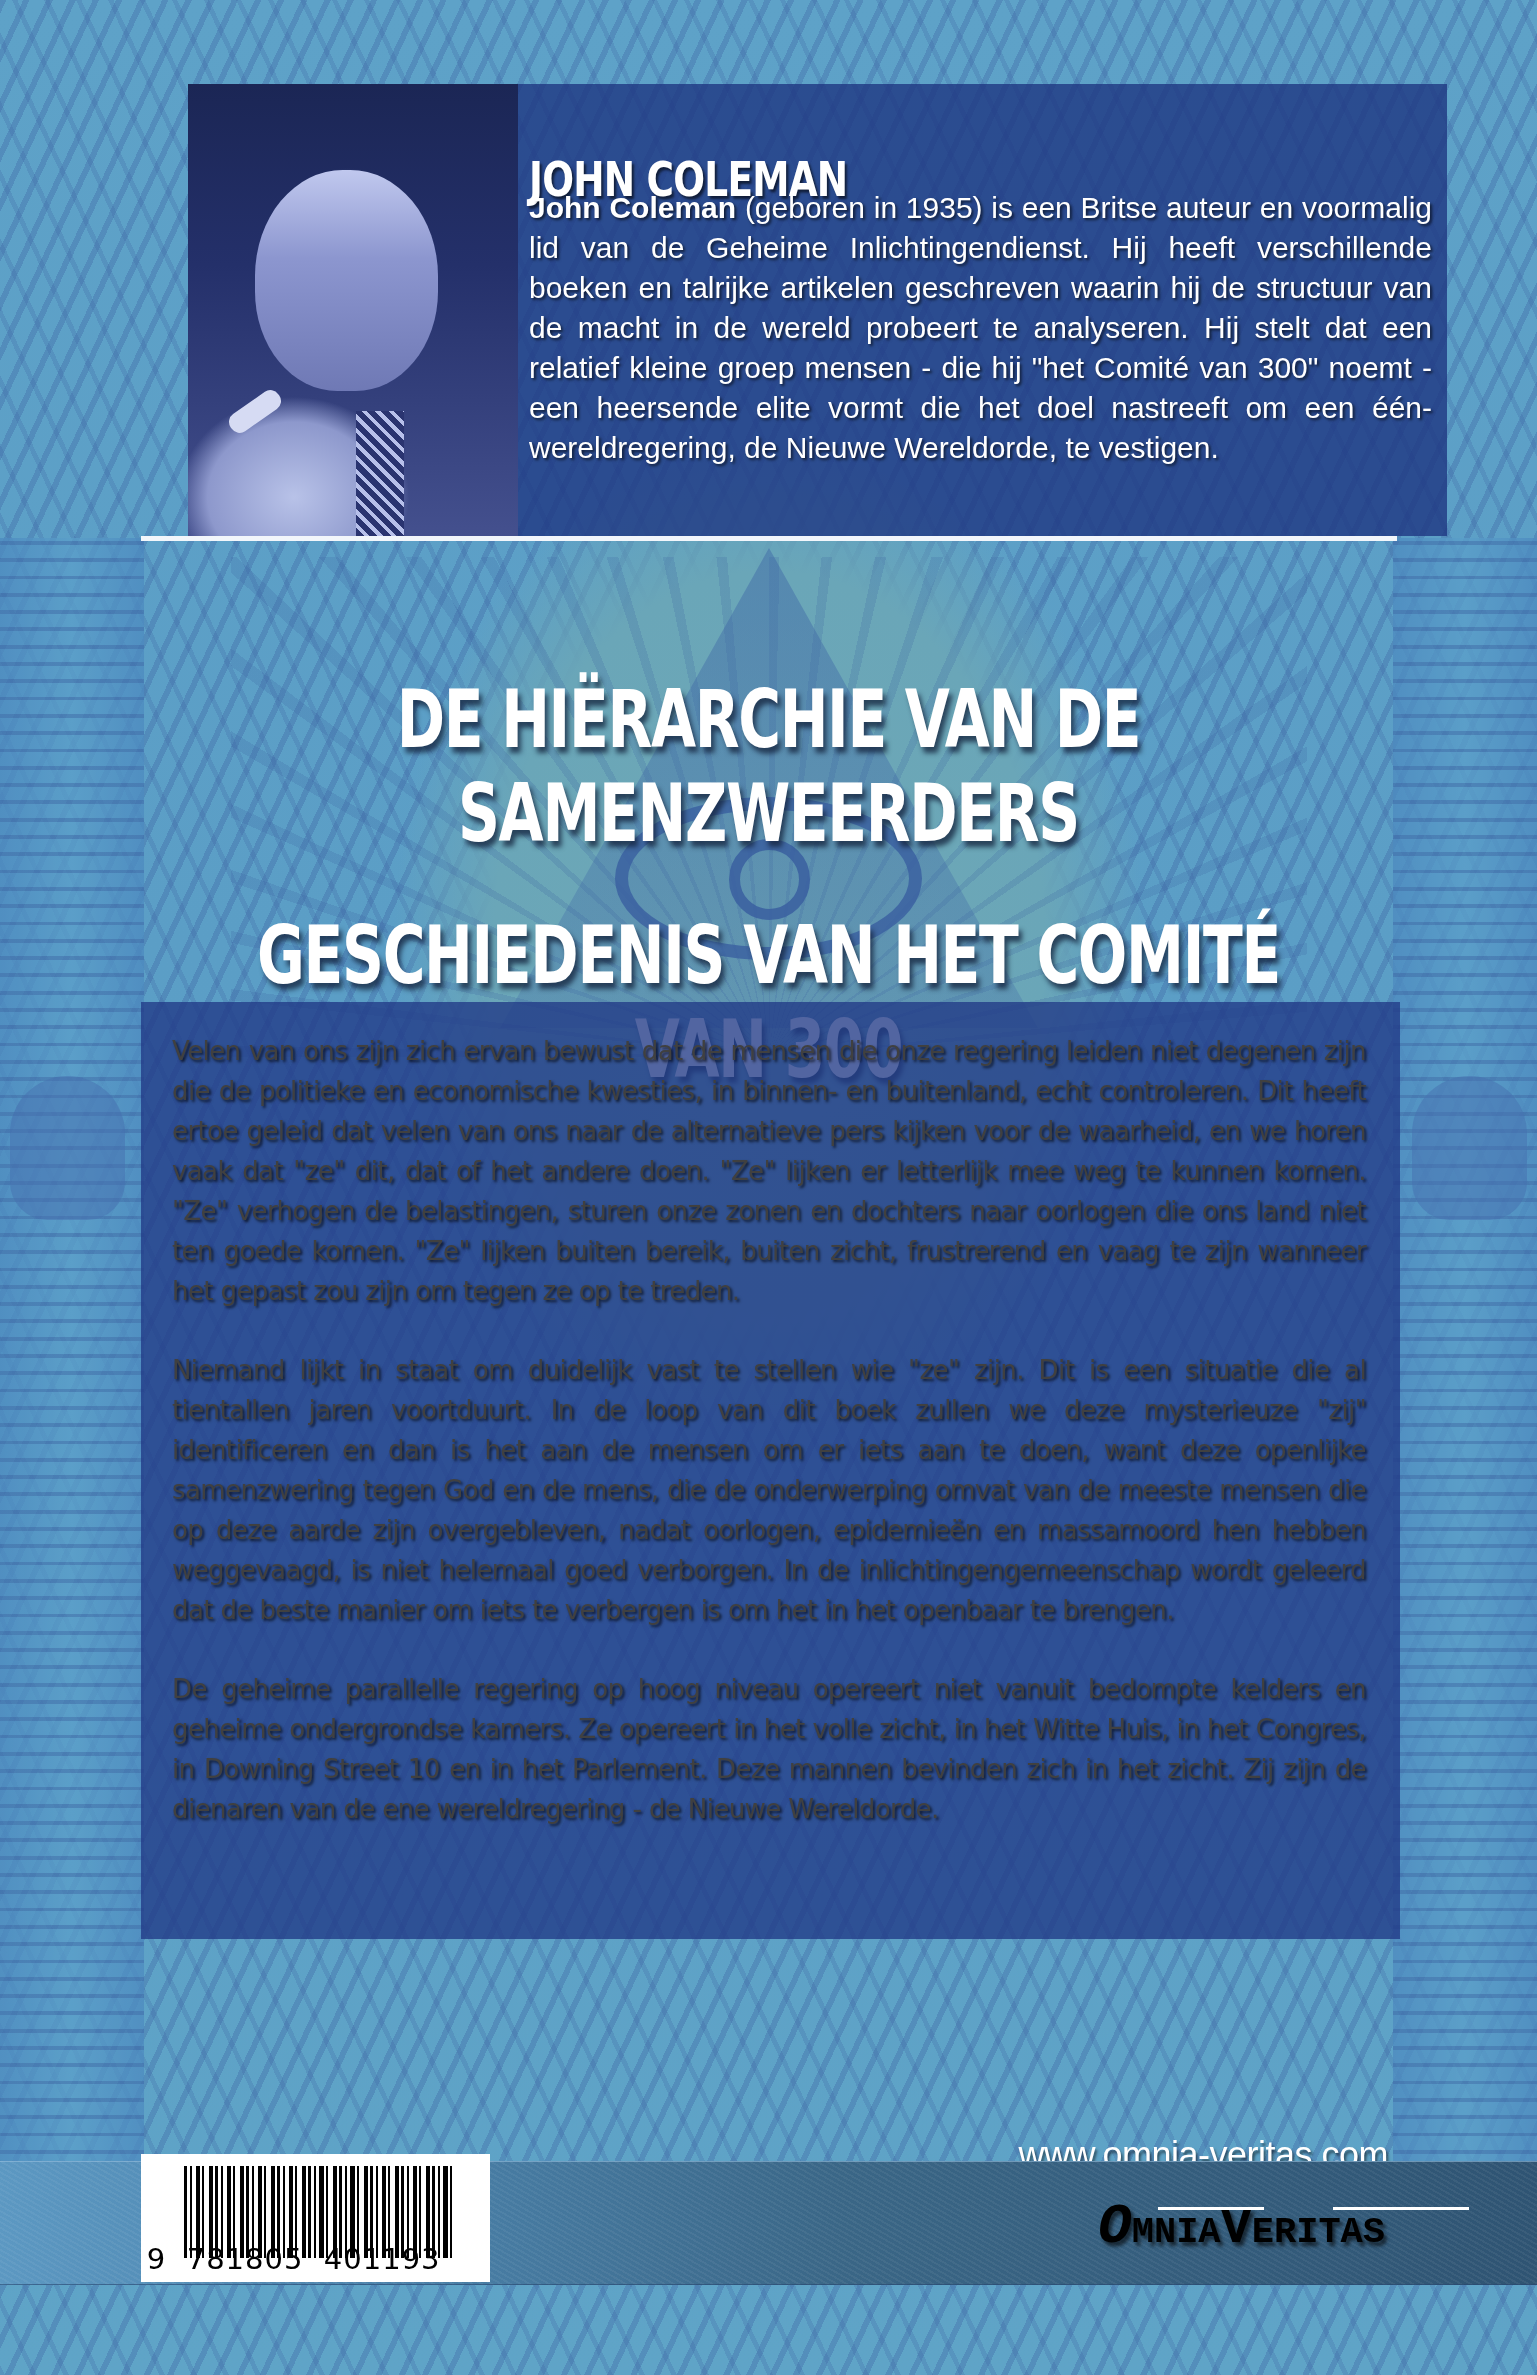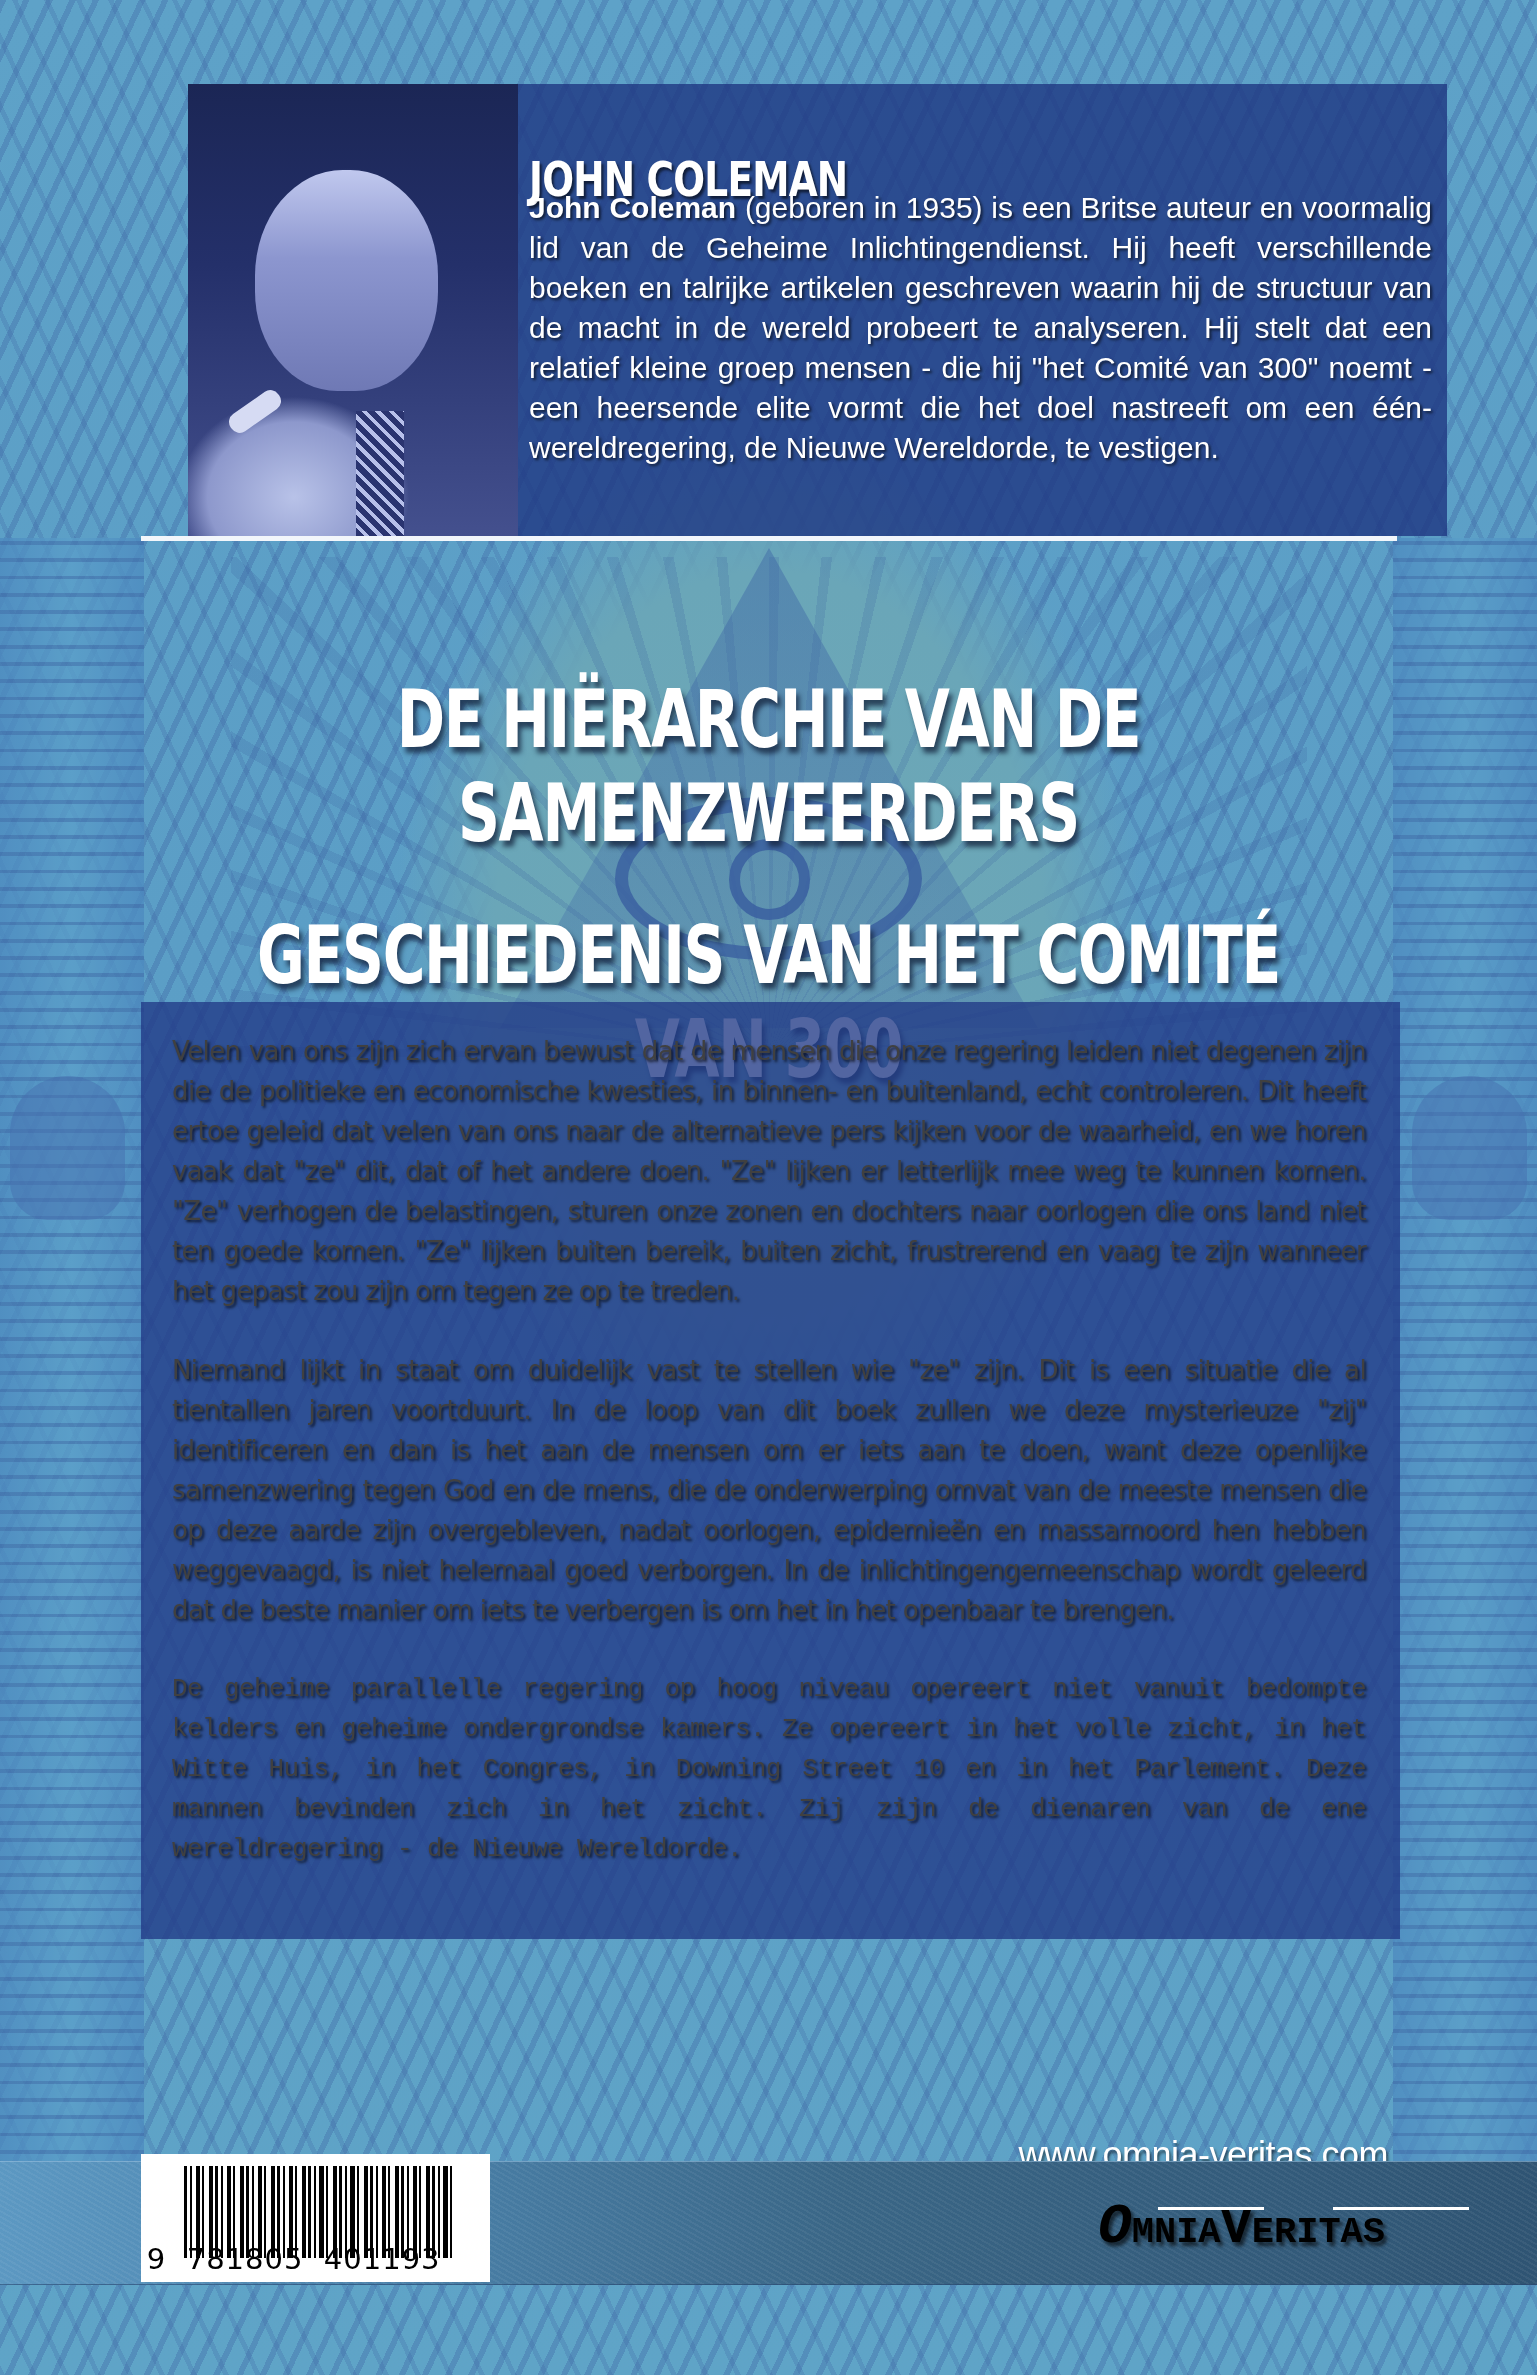--- a/index.html
+++ b/index.html
@@ -109,21 +109,21 @@
       position: absolute; left: 141px; top: 1002px; width: 1259px; height: 937px;
       background: rgba(33,58,135,0.78);
     }
     .body-text {
       position: absolute; left: 31px; top: 29px; width: 1194px;
       font-family: "DejaVu Sans", sans-serif; font-size: 26px; line-height: 40px;
       color: #404040; text-align: justify; letter-spacing: -0.6px;
       text-shadow: 1.9px 1.9px 2.9px rgba(0,0,0,0.7);
     }
     .body-text p { margin: 0 0 39px 0; }
-    .body-text p:last-child { margin-bottom: 8px; font-family: Liberation Mono, monospace; }
+    .body-text p:last-child { margin-bottom: 8px; }
 
     
     .website {
       position: absolute; right: 149px; top: 2114px;
       font-family: "Liberation Sans", sans-serif; font-size: 36px; color: #fff;
       text-shadow: 1.9px 2.9px 2.9px rgba(0,0,0,0.55); letter-spacing: -0.5px; margin-top: 20px;
     }
     .band {
       position: absolute; left: 0; top: 2161px; width: 1537px; height: 122px;
       background:

